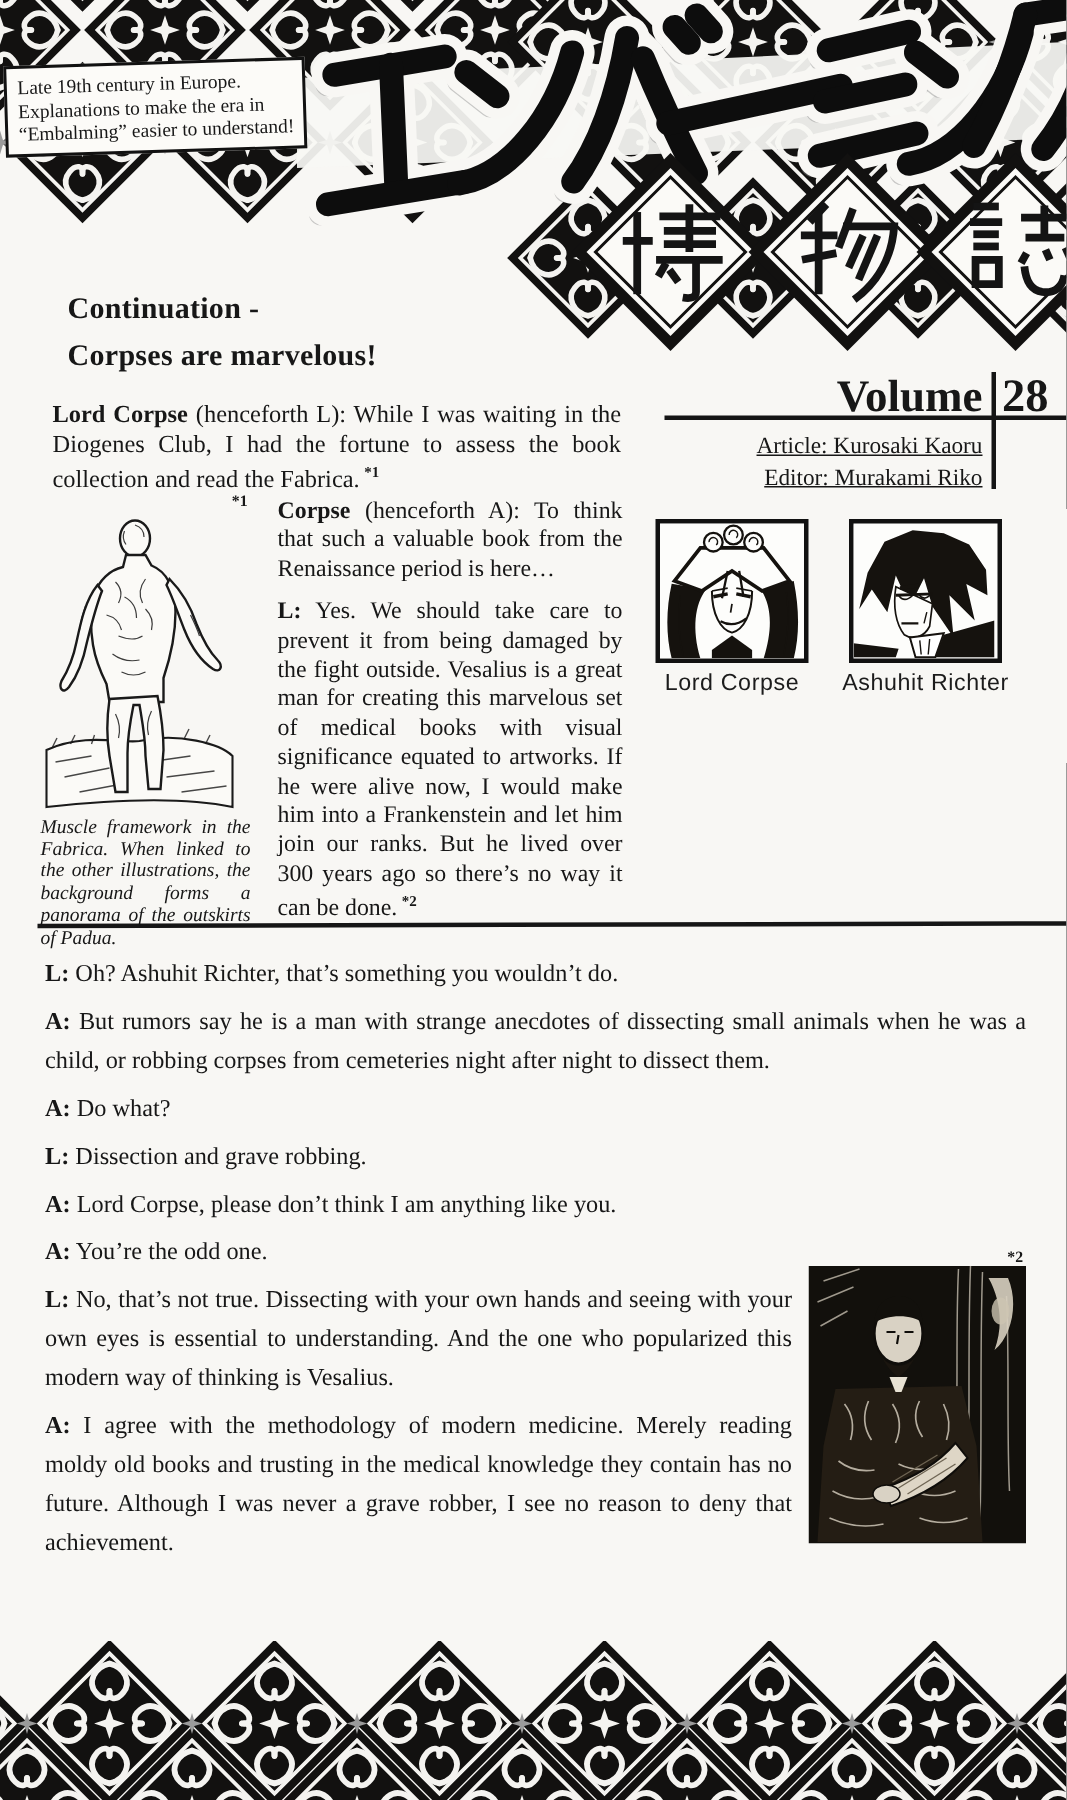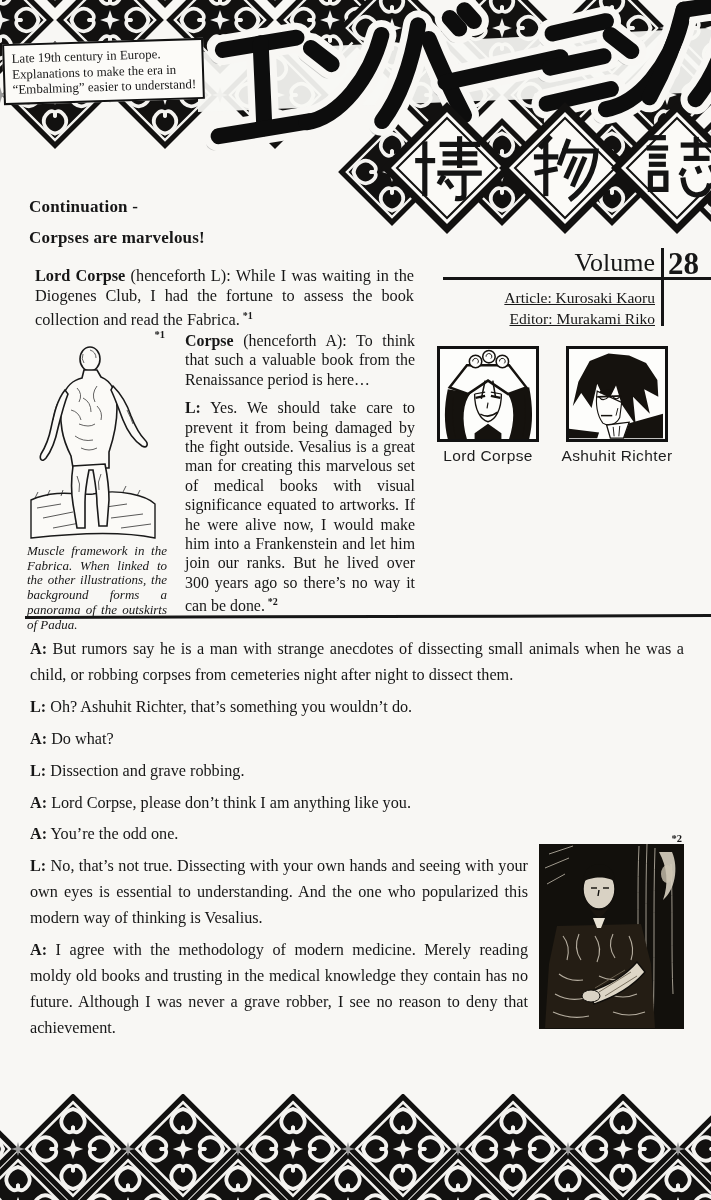--- a/index.html
+++ b/index.html
@@ -11,23 +11,23 @@
   .masthead{position:absolute;top:0;left:0;}
   .t-shadow{stroke:#8f8f8f;fill:none;stroke-width:16;stroke-linecap:round;opacity:.45;}
   .t-case{stroke:#f8f7f4;fill:none;stroke-width:30;stroke-linecap:round;}
   .t-ink{stroke:#0d0d0d;fill:none;stroke-width:16;stroke-linecap:round;}
   .kj{stroke:#141414;stroke-width:7;fill:none;stroke-linecap:butt;}
   
   .caption-box{left:3px;top:41px;width:183px;padding:5px 7px;background:#fcfbf8;
     border:2px solid #111;transform:rotate(-1.8deg);font-size:13px;line-height:15.6px;}
   .caption-box span{display:block;white-space:nowrap;}
   
-  .heading{left:29px;top:191px;font-size:17px;font-weight:bold;line-height:31px;letter-spacing:.2px;}
-  
-  .volume-label{top:248px;right:56px;font-size:26px;font-weight:normal;}
+  .heading{left:45px;top:191px;font-size:20px;font-weight:bold;line-height:31px;letter-spacing:.2px;}
+  
+  .volume-label{top:248px;right:56px;font-size:30px;font-weight:bold;}
   .volume-number{left:668px;top:246px;font-size:31px;font-weight:bold;}
   .volume-vline{left:661px;top:248px;width:3px;height:78px;background:#151515;}
   .volume-hrule{left:443px;top:277px;width:268px;height:3px;background:#151515;}
   .credits{top:288px;right:56px;text-align:right;font-size:15.5px;line-height:20.5px;text-decoration:underline;}
   .credits span{display:block;}
   
   .para1{left:35px;top:266px;width:379px;font-size:16.3px;line-height:19.8px;text-align:justify;}
   .midcol{left:185px;top:331px;width:230px;font-size:15.9px;line-height:19.4px;text-align:justify;}
   .midcol p{margin:0 0 9px 0;}
   sup.note{font-size:10px;font-weight:bold;margin-left:3px;}
@@ -345,22 +345,22 @@
         </g>
       <polygon points="0,84 32,88 30,94 0,94" fill="#15120e"></polygon>
       <polygon points="64,78 100,68 100,94 58,94" fill="#15120e"></polygon>
     </svg>
   </div>
   <div class="abs plabel plabel2">Ashuhit Richter</div>
 
   <div class="abs divider"></div>
 
   <div class="bottom">
+    <p><b>L:</b><span> Oh? Ashuhit Richter, that’s something you wouldn’t do.</span></p>
     <p><b>A:</b><span> But rumors say he is a man with strange anecdotes of dissecting small animals when he was a child, or robbing corpses from cemeteries night after night to dissect them.</span></p>
-    <p><b>L:</b><span> Oh? Ashuhit Richter, that’s something you wouldn’t do.</span></p>
     <p><b>A:</b><span> Do what?</span></p>
     <p><b>L:</b><span> Dissection and grave robbing.</span></p>
     <p><b>A:</b><span> Lord Corpse, please don’t think I am anything like you.</span></p>
     <p class="narrow"><b>A:</b><span> You’re the odd one.</span></p>
     <p class="narrow"><b>L:</b><span> No, that’s not true. Dissecting with your own hands and seeing with your own eyes is essential to understanding. And the one who popularized this modern way of thinking is Vesalius.</span></p>
     <p class="narrow"><b>A:</b><span> I agree with the methodology of modern medicine. Merely reading moldy old books and trusting in the medical knowledge they contain has no future. Although I was never a grave robber, I see no reason to deny that achievement.</span></p>
 
     <div class="figure2">
       <div class="fig-marker">*2</div>
       <svg width="145" height="185" viewBox="0 0 145 185">

